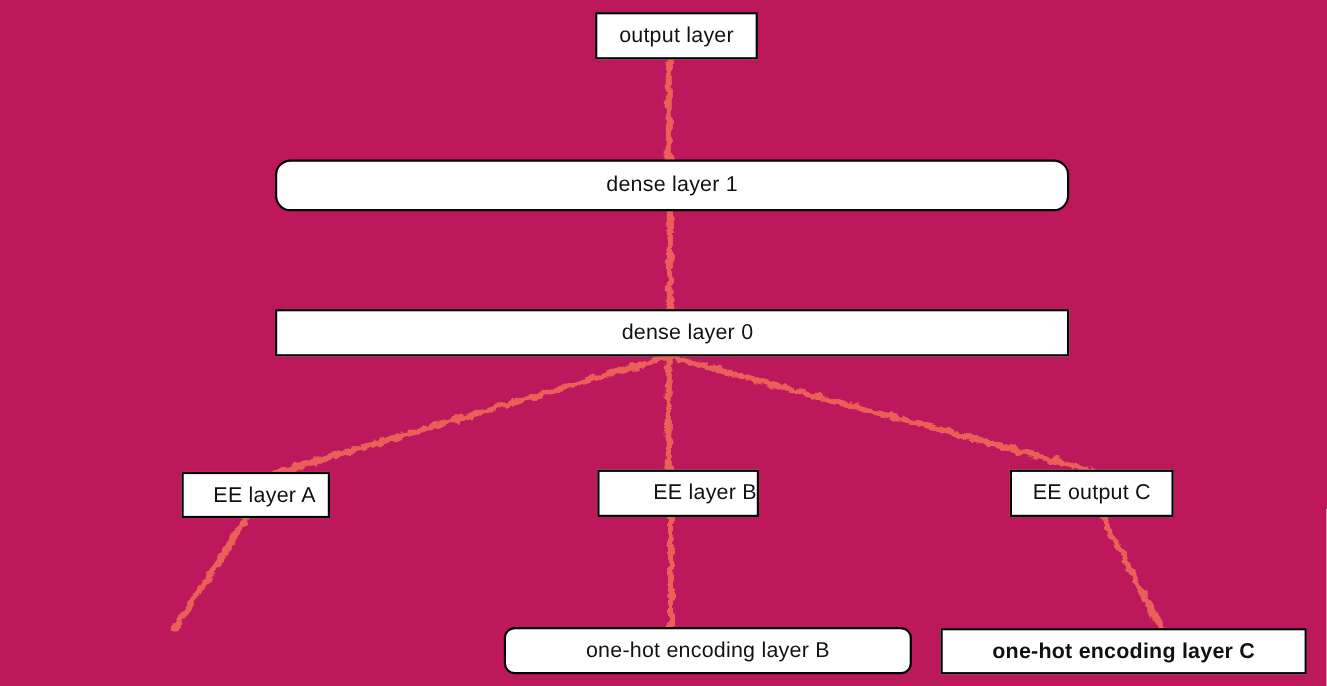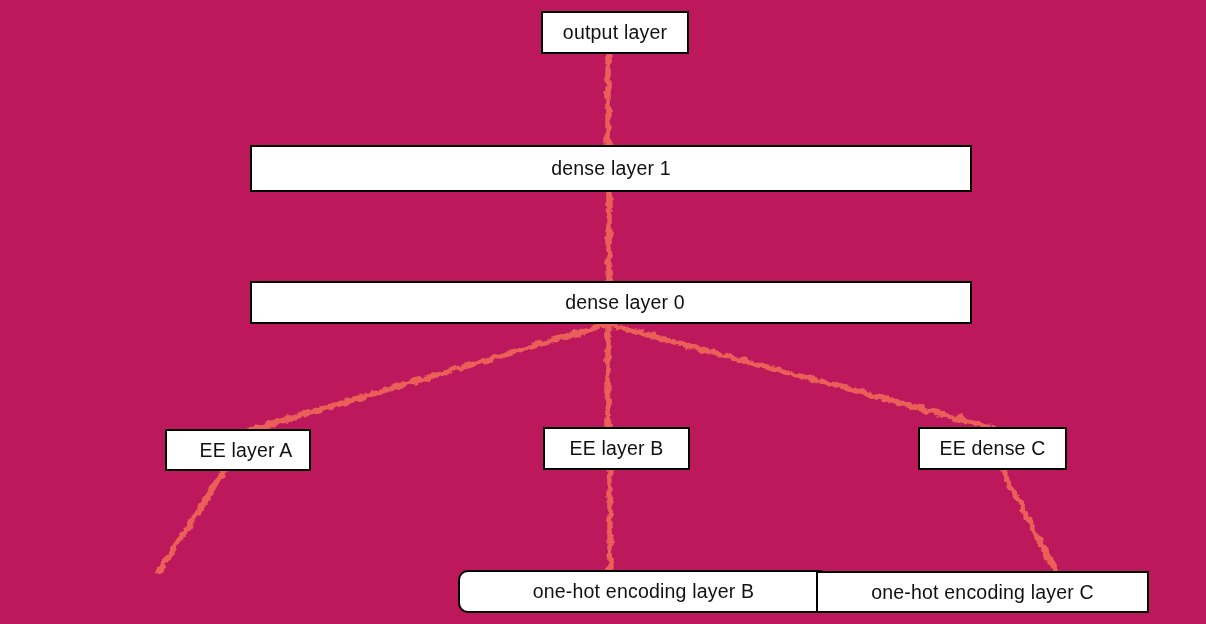--- a/index.html
+++ b/index.html
@@ -37,28 +37,28 @@
     display: flex;
     align-items: center;
     justify-content: center;
     font-size: 19.5px;
     color: #111111;
     letter-spacing: 0.2px;
     white-space: nowrap;
   }
   
   #node-output  { left: 541px; top: 11px;  width: 148px; height: 43px; }
-  #node-dense1  { left: 250px; top: 145px; width: 722px; height: 47px; }
+  #node-dense1  { left: 250px; top: 145px; width: 722px; height: 47px; border-radius: 14px; }
   #node-dense0  { left: 250px; top: 281px; width: 722px; height: 43px; padding-left: 28px; }
-  #node-ee-a    { left: 165px; top: 429px; width: 146px; height: 42px; padding-left: 16px; }
-  #node-ee-b    { left: 543px; top: 427px; width: 147px; height: 43px; }
+  #node-ee-a    { left: 165px; top: 429px; width: 135px; height: 42px; padding-left: 16px; }
+  #node-ee-b    { left: 543px; top: 427px; width: 147px; height: 43px; justify-content: flex-end; }
   #node-ee-c    { left: 918px; top: 427px; width: 149px; height: 43px; }
   #node-oh-a    { left: 10px;  top: 571px; width: 418px; height: 42px; }
   #node-oh-b    { left: 458px; top: 570px; width: 371px; height: 43px; border-radius: 10px; }
-  #node-oh-c    { left: 816px; top: 571px; width: 333px; height: 42px; }
+  #node-oh-c    { left: 855px; top: 571px; width: 333px; height: 42px; font-weight: bold; }
 </style>
 </head>
 <body>
 
 <div class="canvas">
 
   <svg class="edges" viewBox="0 0 1206 624" xmlns="http://www.w3.org/2000/svg">
     <defs>
       <filter id="crayon" x="-10%" y="-10%" width="120%" height="120%">
         <feTurbulence type="fractalNoise" baseFrequency="0.12" numOctaves="3" seed="7" result="noise"></feTurbulence>
@@ -91,21 +91,21 @@
 
   <div class="node" id="node-ee-a">
     <span>EE layer A</span>
   </div>
 
   <div class="node" id="node-ee-b">
     <span>EE layer B</span>
   </div>
 
   <div class="node" id="node-ee-c">
-    <span>EE dense C</span>
+    <span>EE output C</span>
   </div>
 
 
   <div class="node" id="node-oh-b">
     <span>one-hot encoding layer B</span>
   </div>
 
   <div class="node" id="node-oh-c">
     <span>one-hot encoding layer C</span>
   </div>

